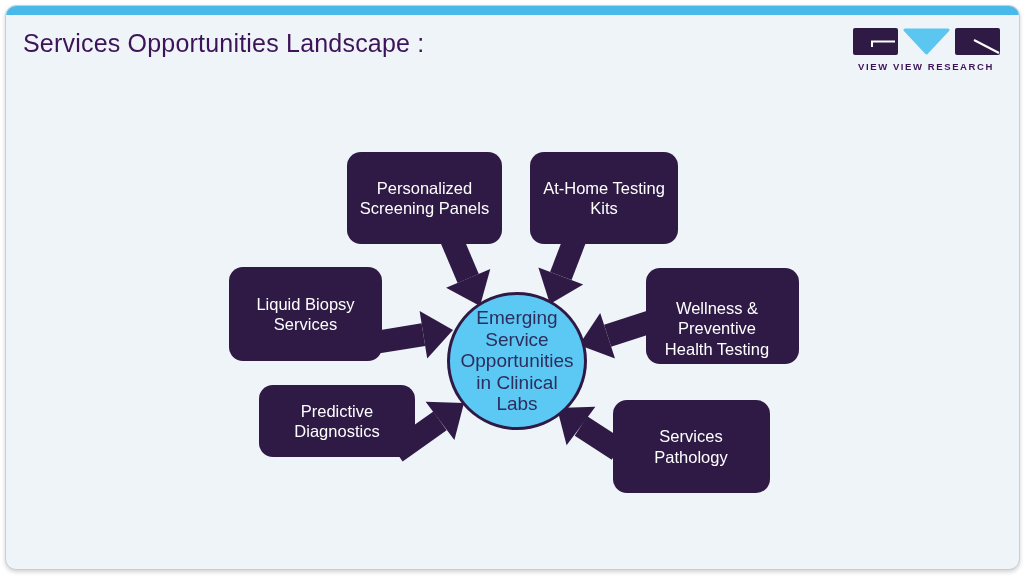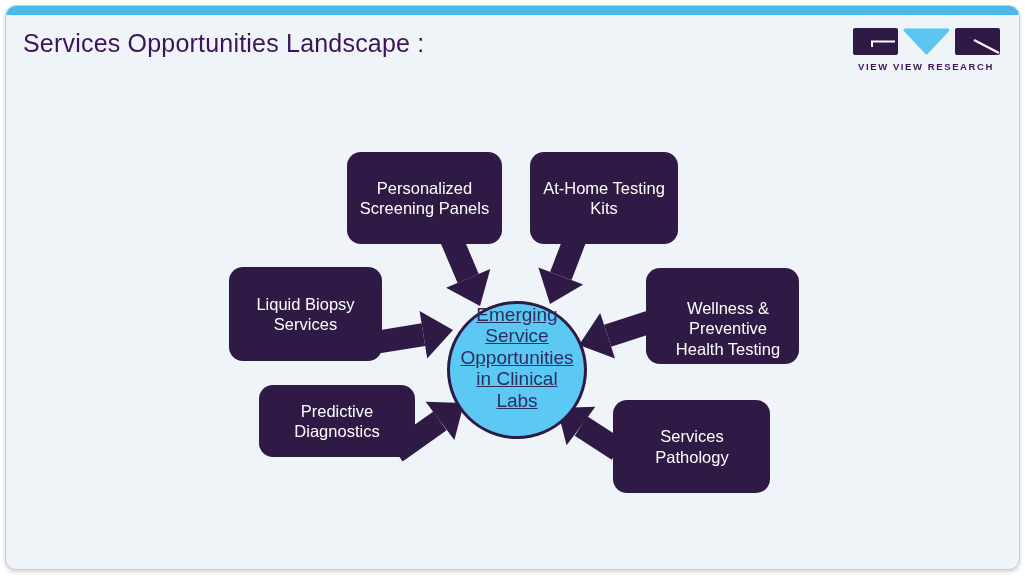--- a/index.html
+++ b/index.html
@@ -73,47 +73,47 @@
   .node{
     position:absolute;
     z-index:2;
     background:var(--box-purple,#2f1a45);
     border-radius:14px;
     color:#ffffff;
     font-size:16.5px;
     line-height:1.22;
     display:flex;
     align-items:center;
-    justify-content:flex-end;
+    justify-content:flex-start;
     text-align:center;
     padding:8px 12px;
   }
   .node .node-label{max-width:132px;}
   .node-wellness .node-label{max-width:118px;margin-top:25px;}
   .node-1{left:341px;top:146px;width:155px;height:92px;}
   .node-2{left:524px;top:146px;width:148px;height:92px;}
   .node-3{left:223px;top:261px;width:153px;height:94px;}
   .node-4{left:640px;top:262px;width:153px;height:96px;}
   .node-5{left:237px;top:379px;width:156px;height:72px;margin-left:16px;}
   .node-6{left:607px;top:394px;width:157px;height:93px;}
   .center-circle{
     position:absolute;
     z-index:3;
-    left:441px; top:295px;
+    left:441px; top:286px;
     width:140px; height:138px;
     border-radius:50%;
     background:var(--circle-blue,#5cc9f4);
     border:3px solid var(--box-purple,#2f1a45);
     display:flex;
+    align-items:center;
     justify-content:center;
     text-align:center;
     color:var(--circle-text,#2d2d5e);
     font-size:19px;
     line-height:1.13;
-    text-decoration:underline;
   }
   .center-circle .circle-label{width:126px;}
 </style>
 </head>
 <body>
 
 <div class="card">
   <div class="topbar"></div>
 
   <h1 class="page-title">Services Opportunities Landscape :</h1>

